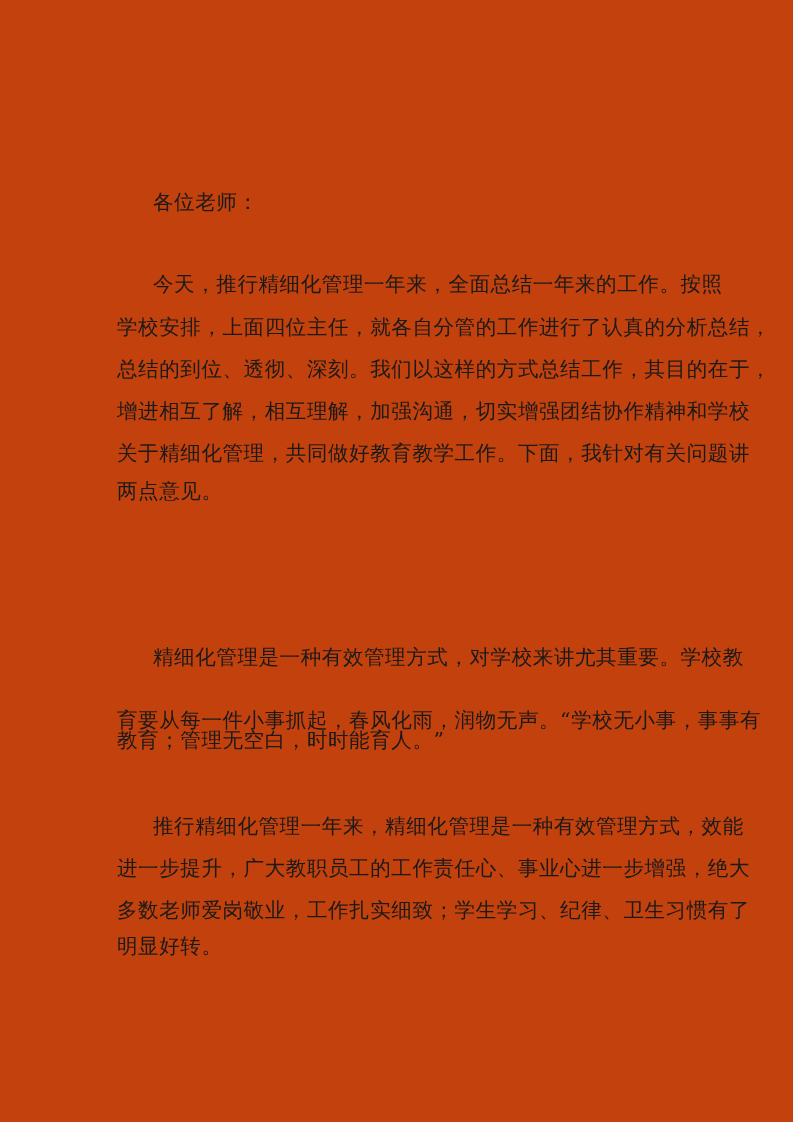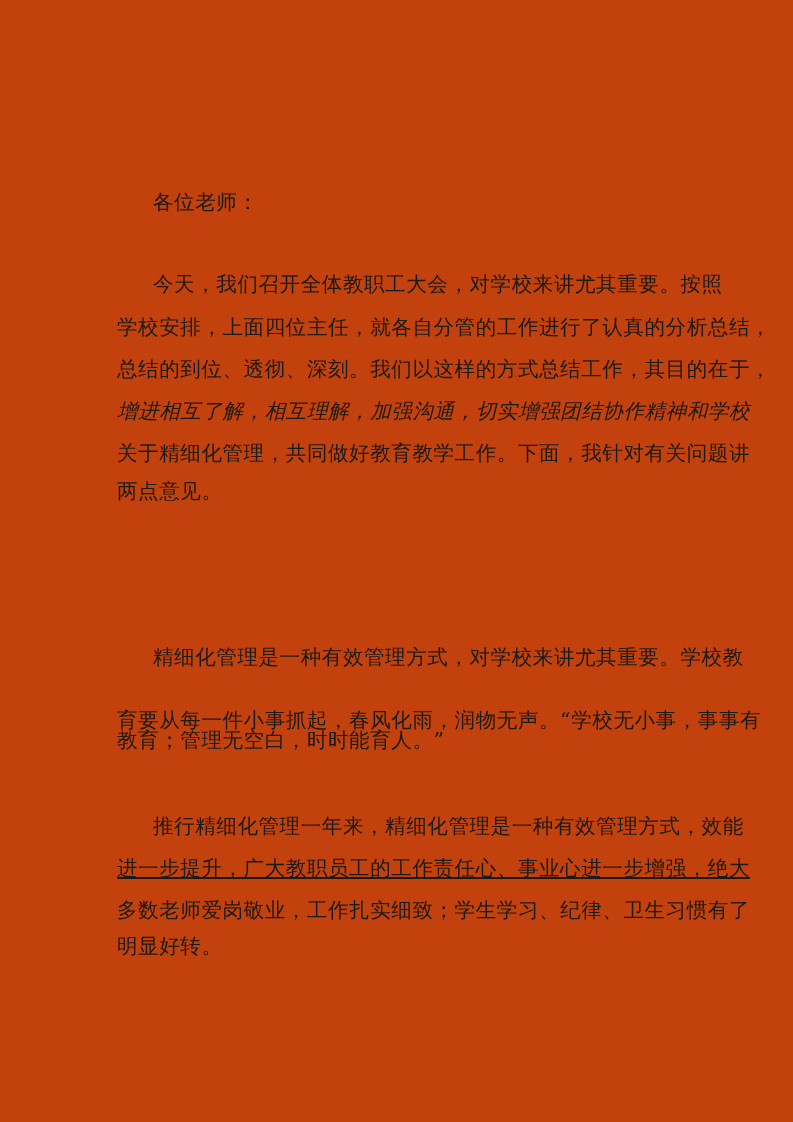--- a/index.html
+++ b/index.html
@@ -38,35 +38,35 @@
     .line.last { text-align-last: left; }
   </style>
 </head>
 <body>
 
 <div class="page">
 
   <div class="line indent last" style="top:187px;">各位老师：</div>
 
   <div>
-    <div class="line indent" style="top:269px;">今天，我们召开全体教职工大会，对学校来讲尤其重要。按照</div>
+    <div class="line indent" style="top:269px;">今天，推行精细化管理一年来，全面总结一年来的工作。按照</div>
     <div class="line" style="top:312px;">学校安排，上面四位主任，就各自分管的工作进行了认真的分析总结，</div>
     <div class="line" style="top:354px;">总结的到位、透彻、深刻。我们以这样的方式总结工作，其目的在于，</div>
-    <div class="line" style="top:396px;font-style:italic;">增进相互了解，相互理解，加强沟通，切实增强团结协作精神和学校</div>
+    <div class="line" style="top:396px;">增进相互了解，相互理解，加强沟通，切实增强团结协作精神和学校</div>
     <div class="line" style="top:438px;">关于精细化管理，共同做好教育教学工作。下面，我针对有关问题讲</div>
     <div class="line last" style="top:476px;">两点意见。</div>
   </div>
 
 
   <div>
     <div class="line indent" style="top:642px;">精细化管理是一种有效管理方式，对学校来讲尤其重要。学校教</div>
     <div class="line" style="top:705px;">育要从每一件小事抓起，春风化雨，润物无声。“学校无小事，事事有</div>
     <div class="line last" style="top:725px;">教育；管理无空白，时时能育人。”</div>
   </div>
 
   <div>
     <div class="line indent" style="top:811px;">推行精细化管理一年来，精细化管理是一种有效管理方式，效能</div>
-    <div class="line" style="top:853px;text-decoration:underline;">进一步提升，广大教职员工的工作责任心、事业心进一步增强，绝大</div>
+    <div class="line" style="top:853px;">进一步提升，广大教职员工的工作责任心、事业心进一步增强，绝大</div>
     <div class="line" style="top:895px;font-family:Liberation Serif, serif;">多数老师爱岗敬业，工作扎实细致；学生学习、纪律、卫生习惯有了</div>
     <div class="line last" style="top:931px;">明显好转。</div>
   </div>
 
 </div>
 
 </body></html>

